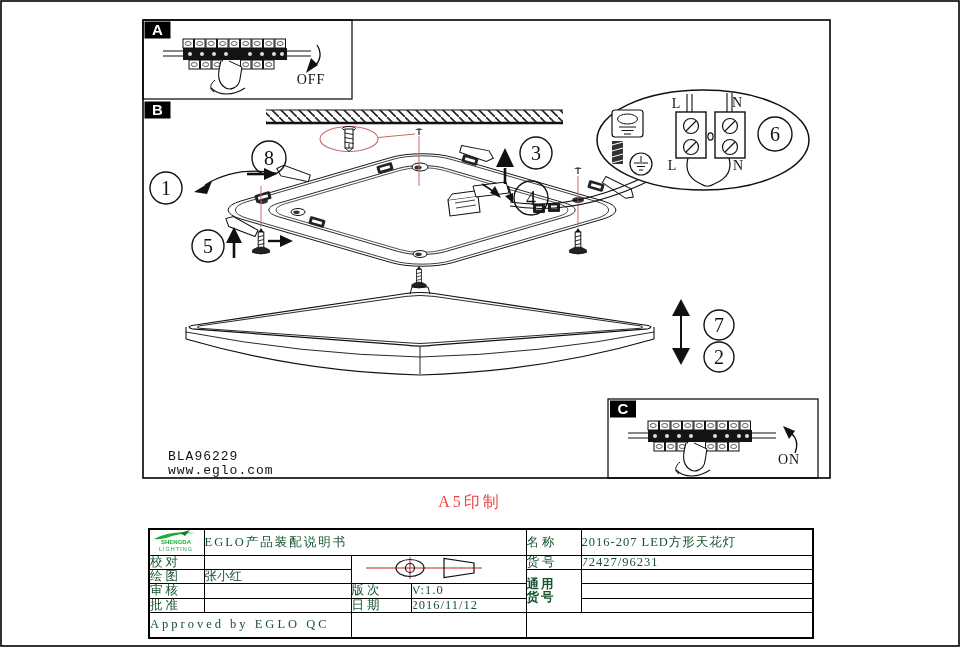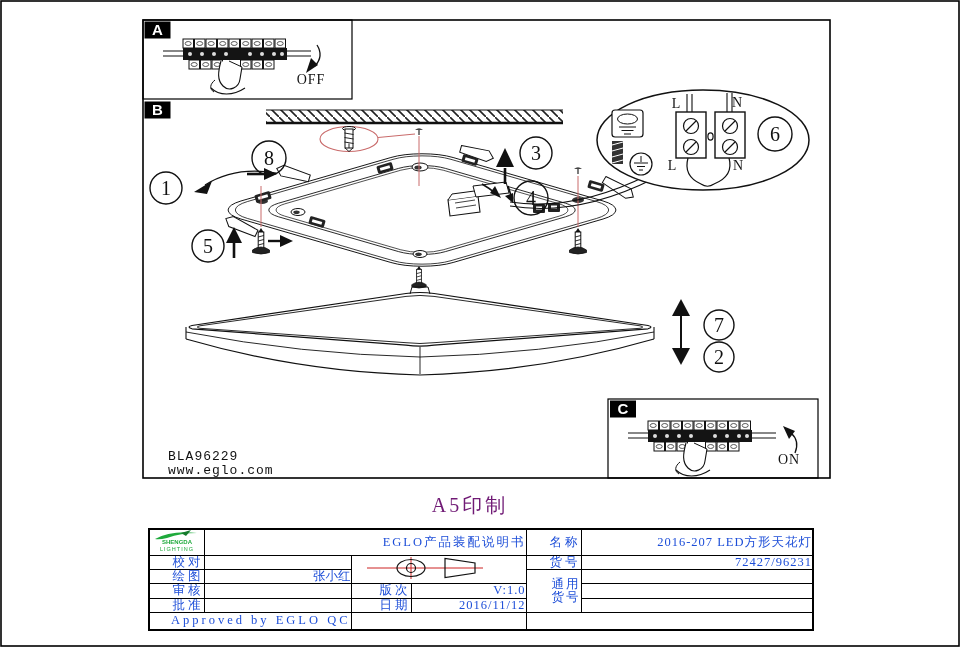--- a/index.html
+++ b/index.html
@@ -6,31 +6,31 @@
   .page{position:relative;width:960px;height:647px;background:#fff;overflow:hidden;
         font-family:"Liberation Serif","DejaVu Serif",serif;}
   .overlay{position:absolute;left:0;top:0;}
   svg text{font-family:"Liberation Serif","DejaVu Serif",serif;fill:#111;}
   .seclab{font-family:"Liberation Sans","DejaVu Sans",sans-serif;font-weight:bold;fill:#fff;font-size:15px;}
   .callout{font-size:20px;}
   .lnlab{font-size:14px;}
   .switchlab{font-size:14px;letter-spacing:1px;}
   .codetxt{font-family:"Liberation Mono","DejaVu Sans Mono",monospace;font-size:13px;letter-spacing:1px;}
   .print-note{position:absolute;left:375px;top:492px;width:190px;text-align:center;
-              font-size:20px;letter-spacing:3px;color:#701a75;}
+              font-size:16px;letter-spacing:3px;color:#ef4444;}
   table.tb{position:absolute;left:148px;top:528px;width:664px;height:92px;
            border-collapse:collapse;table-layout:fixed;background:#fff;
            border:2px solid #000;}
   table.tb td{border:1px solid #000;padding:0;margin:0;overflow:hidden;
-              font-size:12.5px;color:#1d4ed8;text-align:right;vertical-align:middle;line-height:1.05;}
+              font-size:12.5px;color:#14532d;text-align:left;vertical-align:middle;line-height:1.05;}
   td.lbl{letter-spacing:3px;}
   td.big{font-size:18px;letter-spacing:2px;}
   td.mono{letter-spacing:1px;border-radius:7px;}
   td.appr{text-align:left;padding-left:10px;letter-spacing:3px;font-size:13px;}
-  td.generic div{line-height:13px;letter-spacing:2px;}
+  td.generic div{line-height:13px;letter-spacing:2px;font-weight:bold;}
 </style>
 </head>
 <body>
 
 <div class="page">
 
 <svg class="overlay" width="960" height="647" viewBox="0 0 960 647">
   <defs>
     <pattern id="hatch" width="9" height="9" patternUnits="userSpaceOnUse">
       <path d="M0,0 L9,9" stroke="#222" stroke-width="1.6" fill="none"></path>
@@ -384,21 +384,21 @@
     <td class="mono">V:1.0</td>
     <td></td>
   </tr>
   <tr style="height:14px">
     <td class="lbl">批准</td>
     <td></td>
     <td class="lbl">日期</td>
     <td class="mono">2016/11/12</td>
     <td></td>
   </tr>
-  <tr style="height:18px">
+  <tr style="height:26px">
     <td colspan="2" class="appr">Approved by EGLO QC</td>
     <td colspan="2"></td>
     <td colspan="2"></td>
   </tr>
 </tbody>
     </table>
 
 </div>
 
 </body></html>

